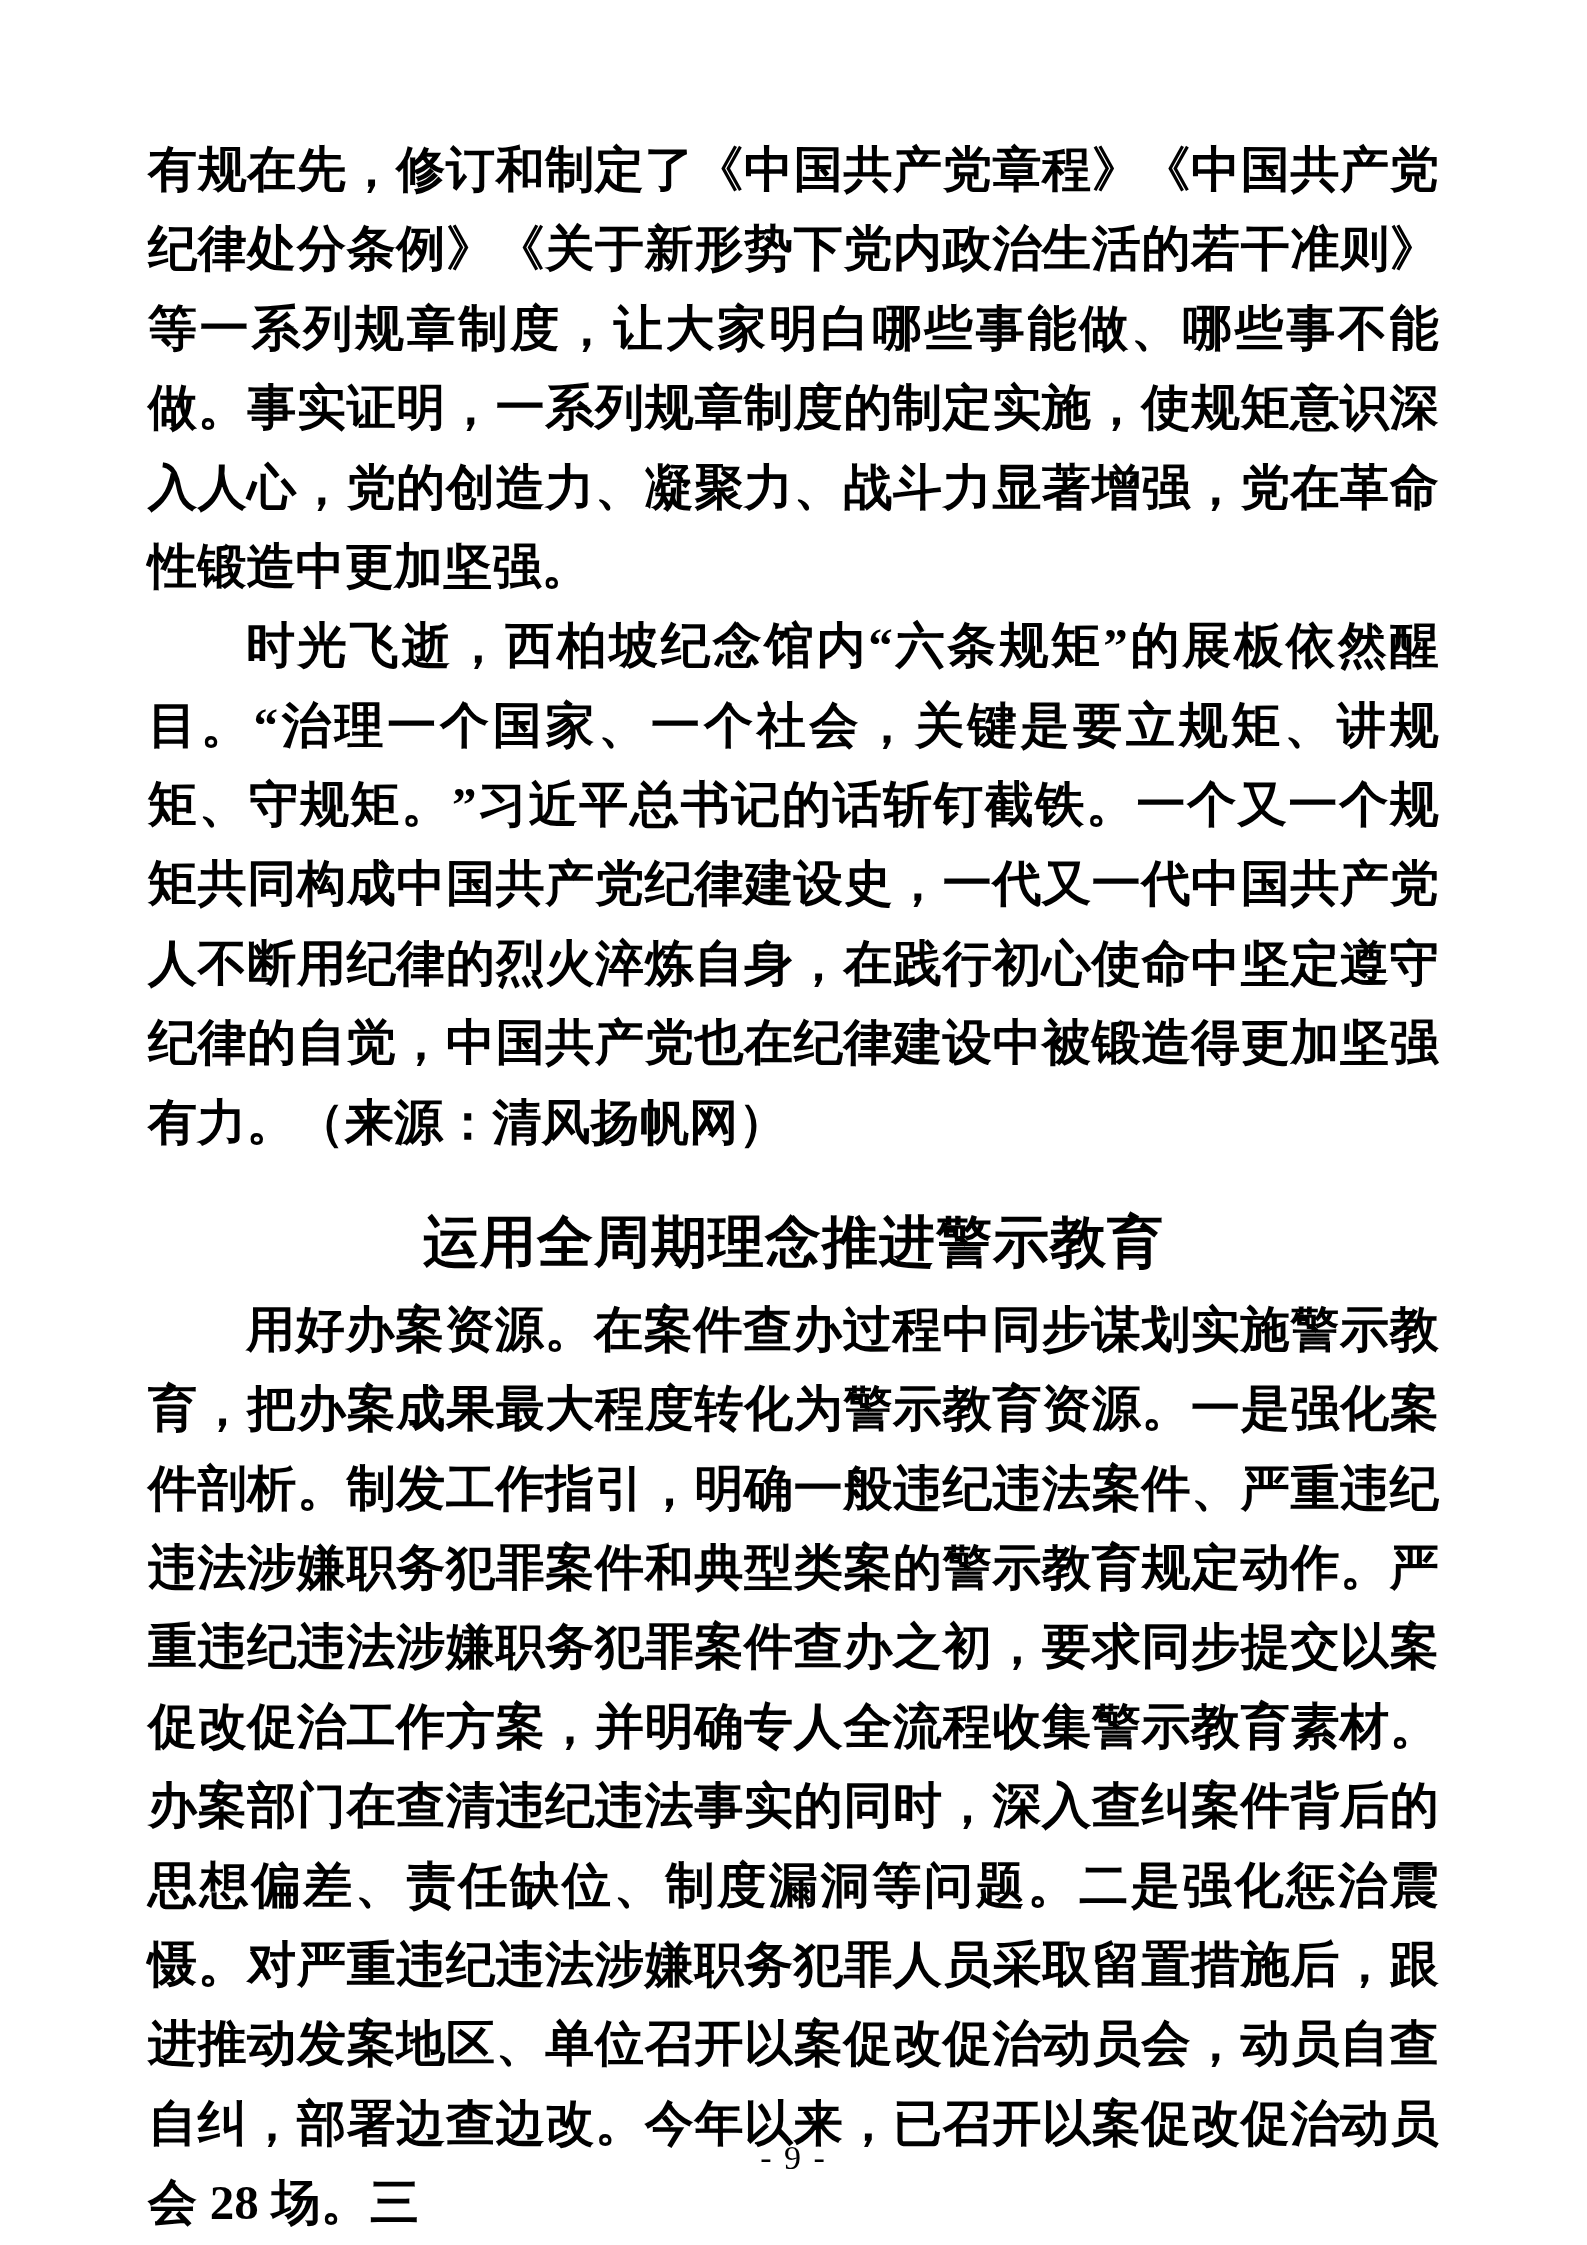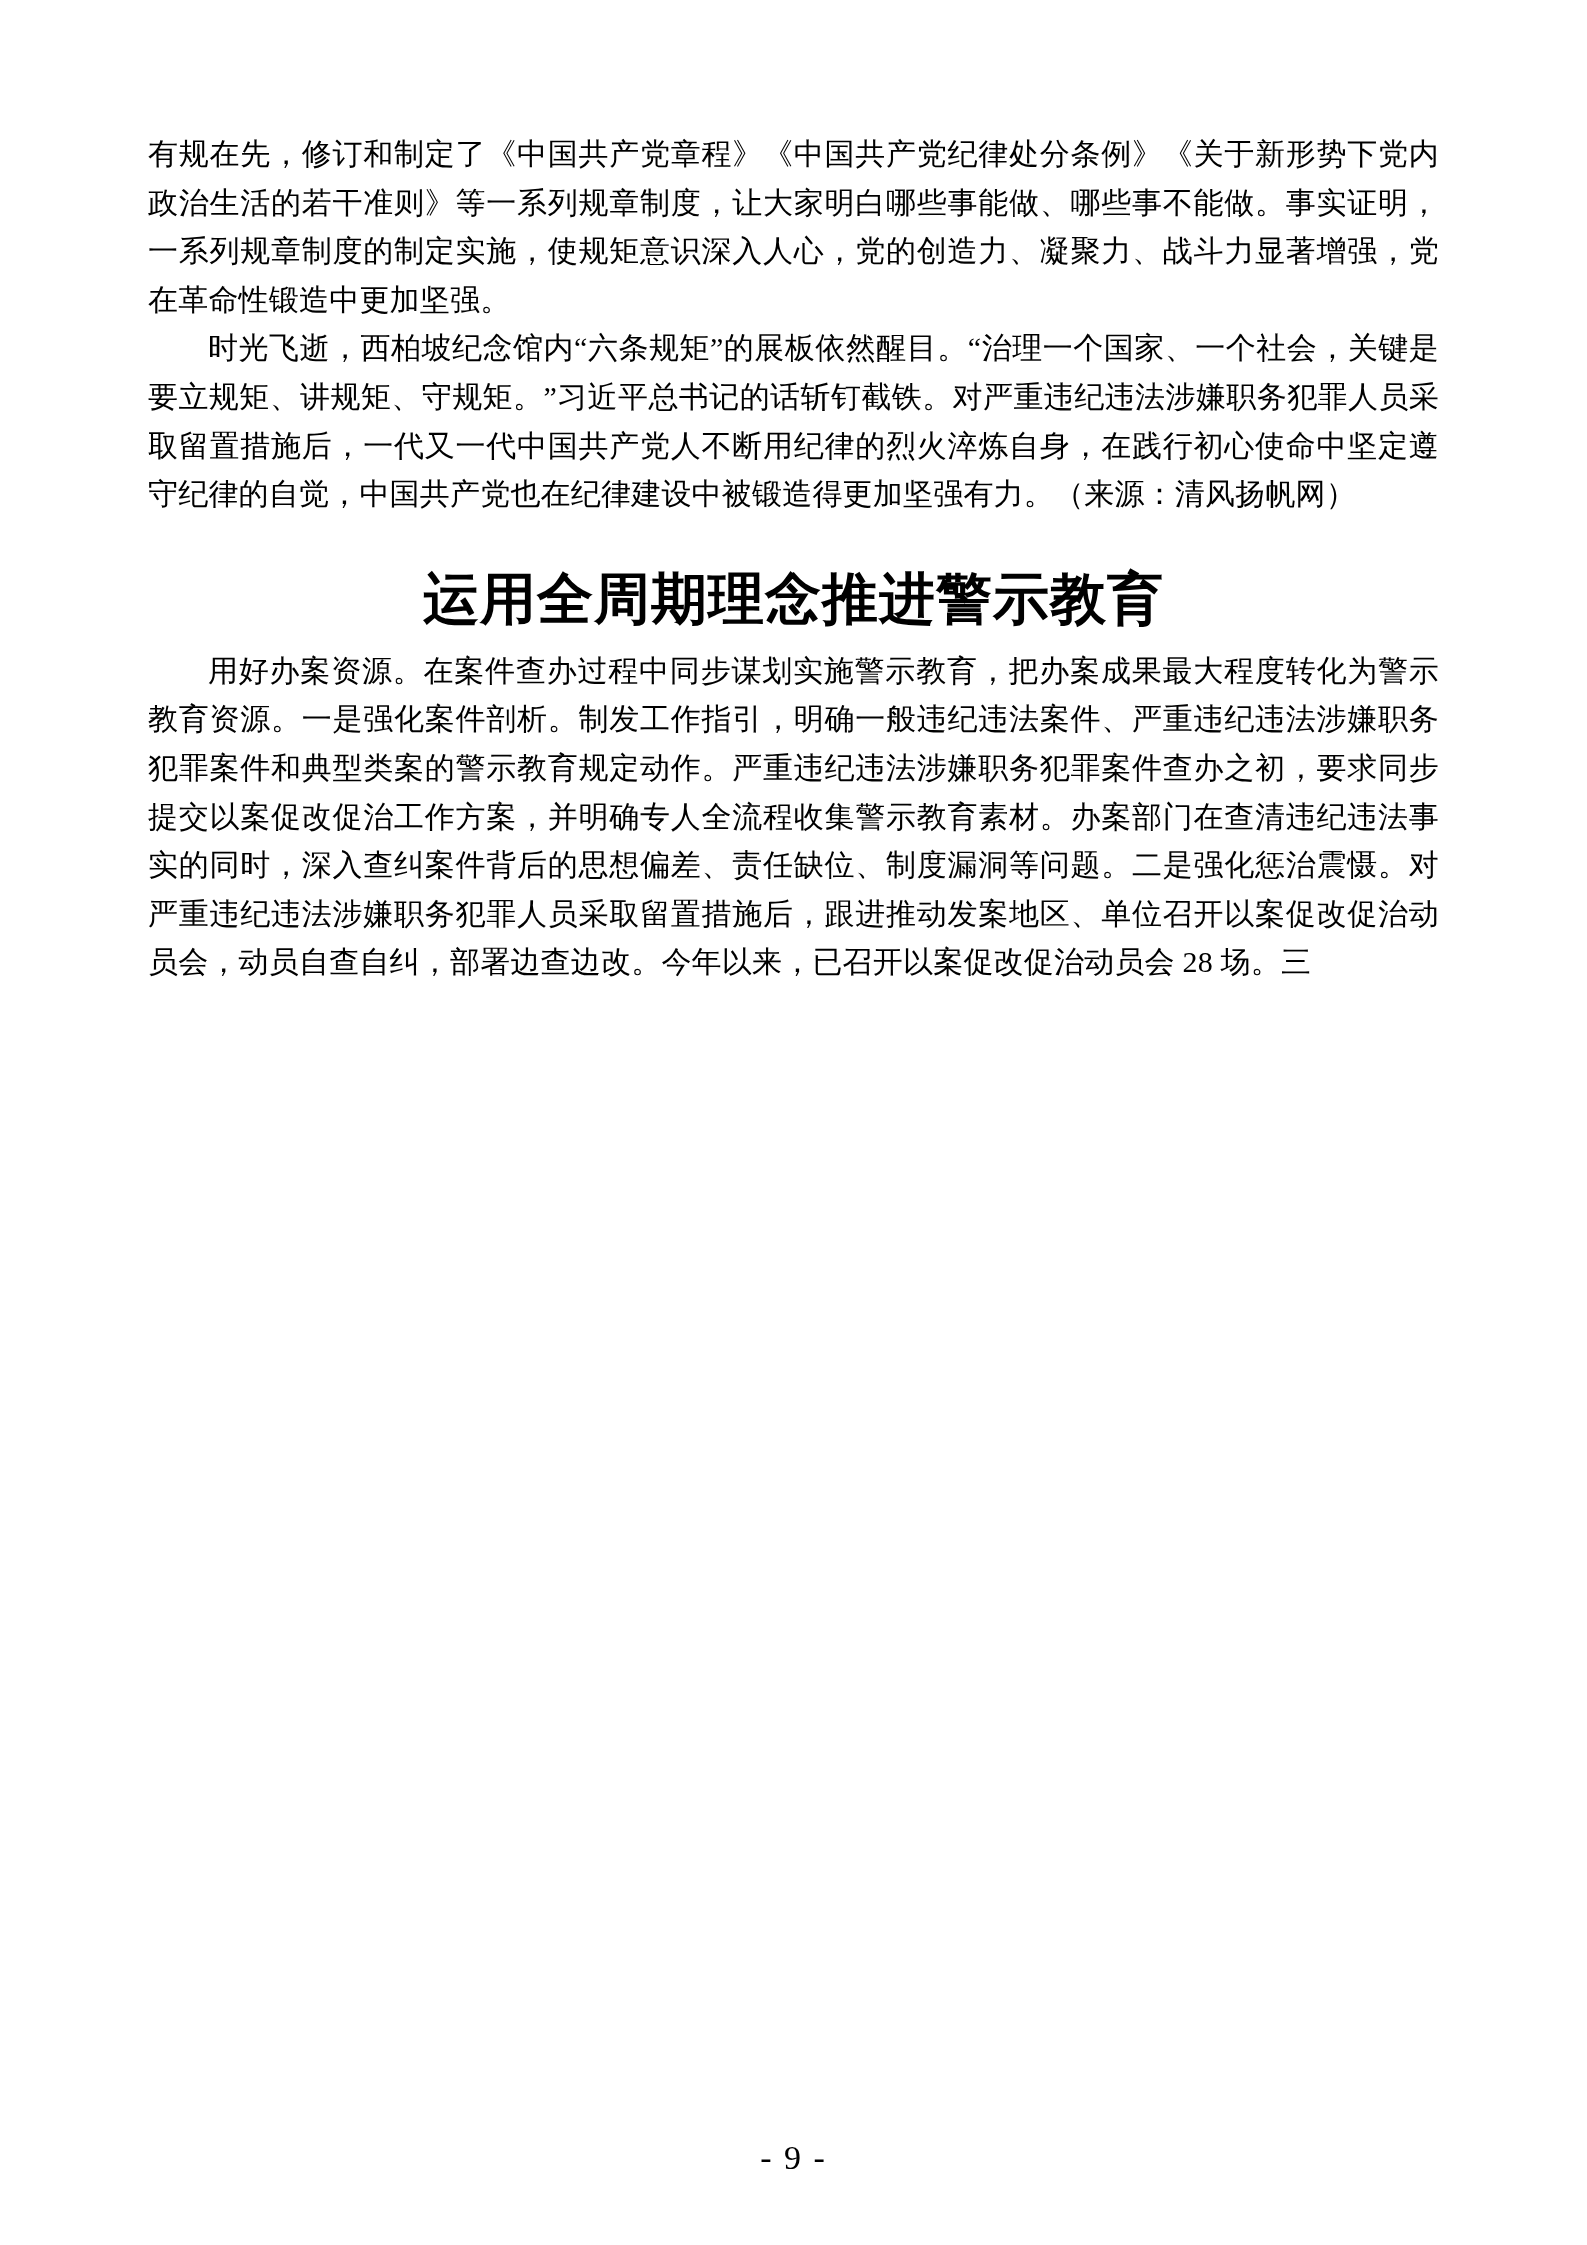--- a/index.html
+++ b/index.html
@@ -18,26 +18,27 @@
   .page {
     position: absolute;
     left: 0;
     top: 0;
     width: 1587px;
     height: 2245px;
     box-sizing: border-box;
     padding: 130px 148px 0 148px;
   }
   .body-text {
-    font-size: 30px;
+    font-size: 49px;
     line-height: 1.62;
     text-align: justify;
     text-justify: inter-ideograph;
     letter-spacing: 0.2px;
     font-family: "Liberation Serif", "DejaVu Serif", serif;
+    font-weight: bold;
   }
   p {
     margin: 0;
     padding: 0;
   }
   .indent {
     text-indent: 2em;
   }
   .section-tag {
     font-size: 40.5px;
@@ -67,21 +68,21 @@
     letter-spacing: 2px;
   }
 </style>
 </head>
 <body>
 
 <div class="page">
 
   <p class="body-text">有规在先，修订和制定了《中国共产党章程》《中国共产党纪律处分条例》《关于新形势下党内政治生活的若干准则》等一系列规章制度，让大家明白哪些事能做、哪些事不能做。事实证明，一系列规章制度的制定实施，使规矩意识深入人心，党的创造力、凝聚力、战斗力显著增强，党在革命性锻造中更加坚强。</p>
 
-  <p class="body-text indent">时光飞逝，西柏坡纪念馆内“六条规矩”的展板依然醒目。“治理一个国家、一个社会，关键是要立规矩、讲规矩、守规矩。”习近平总书记的话斩钉截铁。对严重违纪违法涉嫌职务犯罪人员采取留置措施后，一代又一代中国共产党人不断用纪律的烈火淬炼自身，在践行初心使命中坚定遵守纪律的自觉，中国共产党也在纪律建设中被锻造得更加坚强有力。（来源：清风扬帆网）</p>
+  <p class="body-text indent">时光飞逝，西柏坡纪念馆内“六条规矩”的展板依然醒目。“治理一个国家、一个社会，关键是要立规矩、讲规矩、守规矩。”习近平总书记的话斩钉截铁。一个又一个规矩共同构成中国共产党纪律建设史，一代又一代中国共产党人不断用纪律的烈火淬炼自身，在践行初心使命中坚定遵守纪律的自觉，中国共产党也在纪律建设中被锻造得更加坚强有力。（来源：清风扬帆网）</p>
 
 
   <h1 class="article-title">运用全周期理念推进警示教育</h1>
 
 
   <p class="body-text indent">用好办案资源。在案件查办过程中同步谋划实施警示教育，把办案成果最大程度转化为警示教育资源。一是强化案件剖析。制发工作指引，明确一般违纪违法案件、严重违纪违法涉嫌职务犯罪案件和典型类案的警示教育规定动作。严重违纪违法涉嫌职务犯罪案件查办之初，要求同步提交以案促改促治工作方案，并明确专人全流程收集警示教育素材。办案部门在查清违纪违法事实的同时，深入查纠案件背后的思想偏差、责任缺位、制度漏洞等问题。二是强化惩治震慑。对严重违纪违法涉嫌职务犯罪人员采取留置措施后，跟进推动发案地区、单位召开以案促改促治动员会，动员自查自纠，部署边查边改。今年以来，已召开以案促改促治动员会 28 场。三</p>
 
   <div class="page-number">- 9 -</div>
 
 </div>

